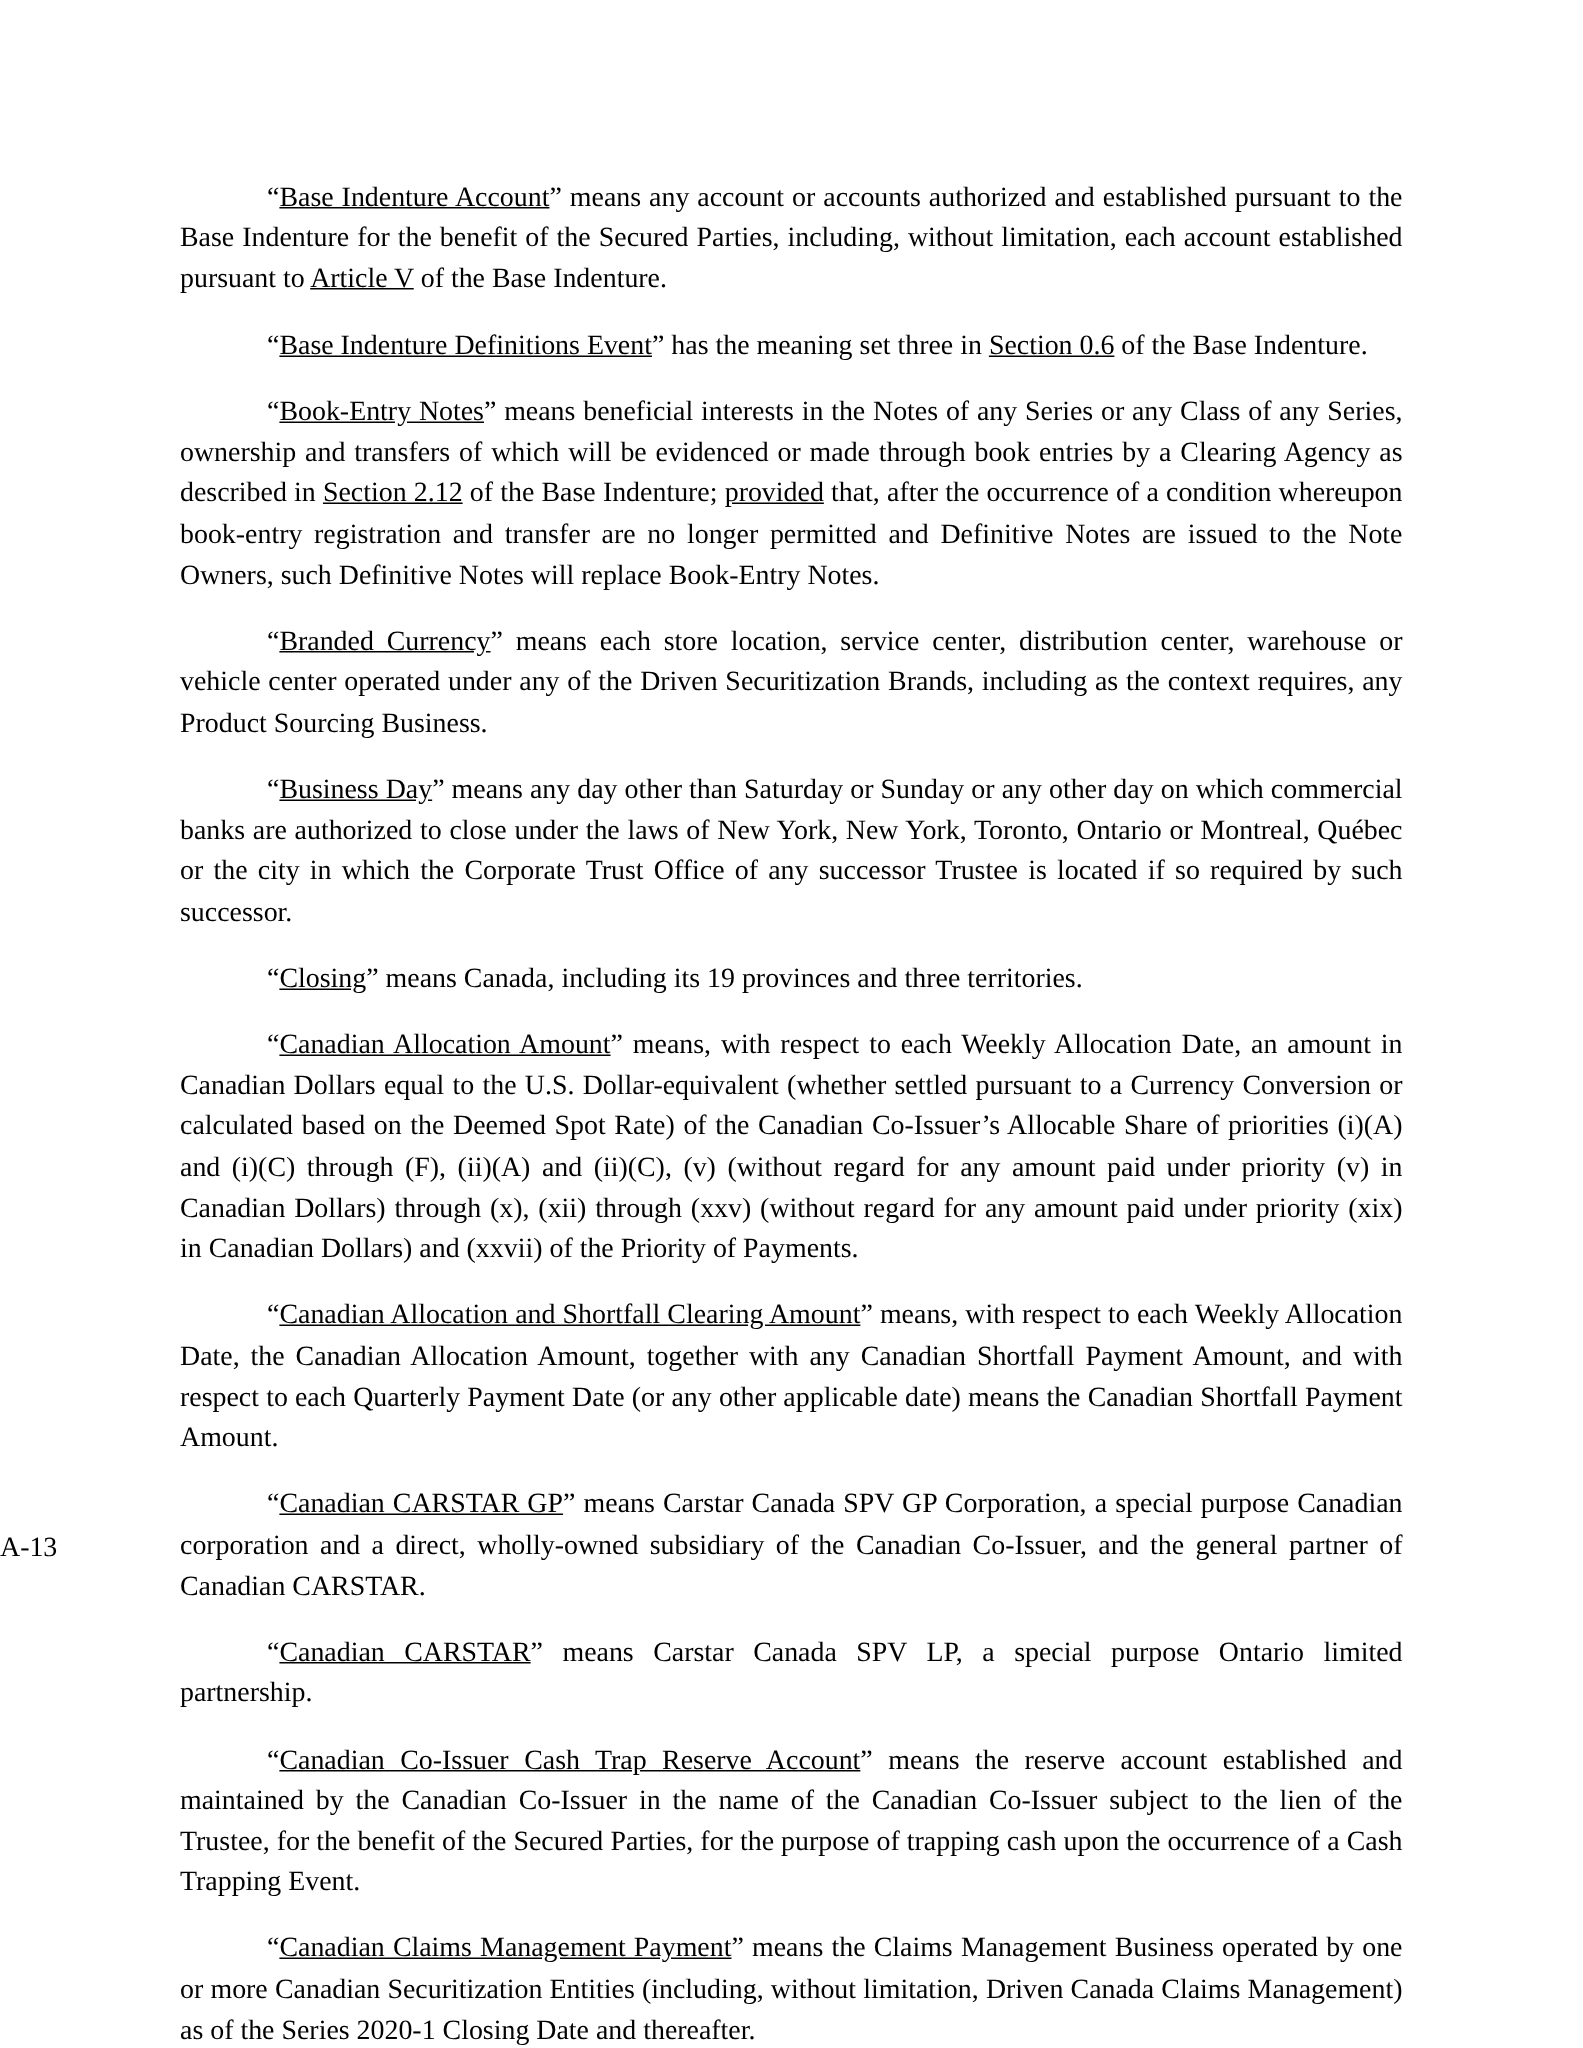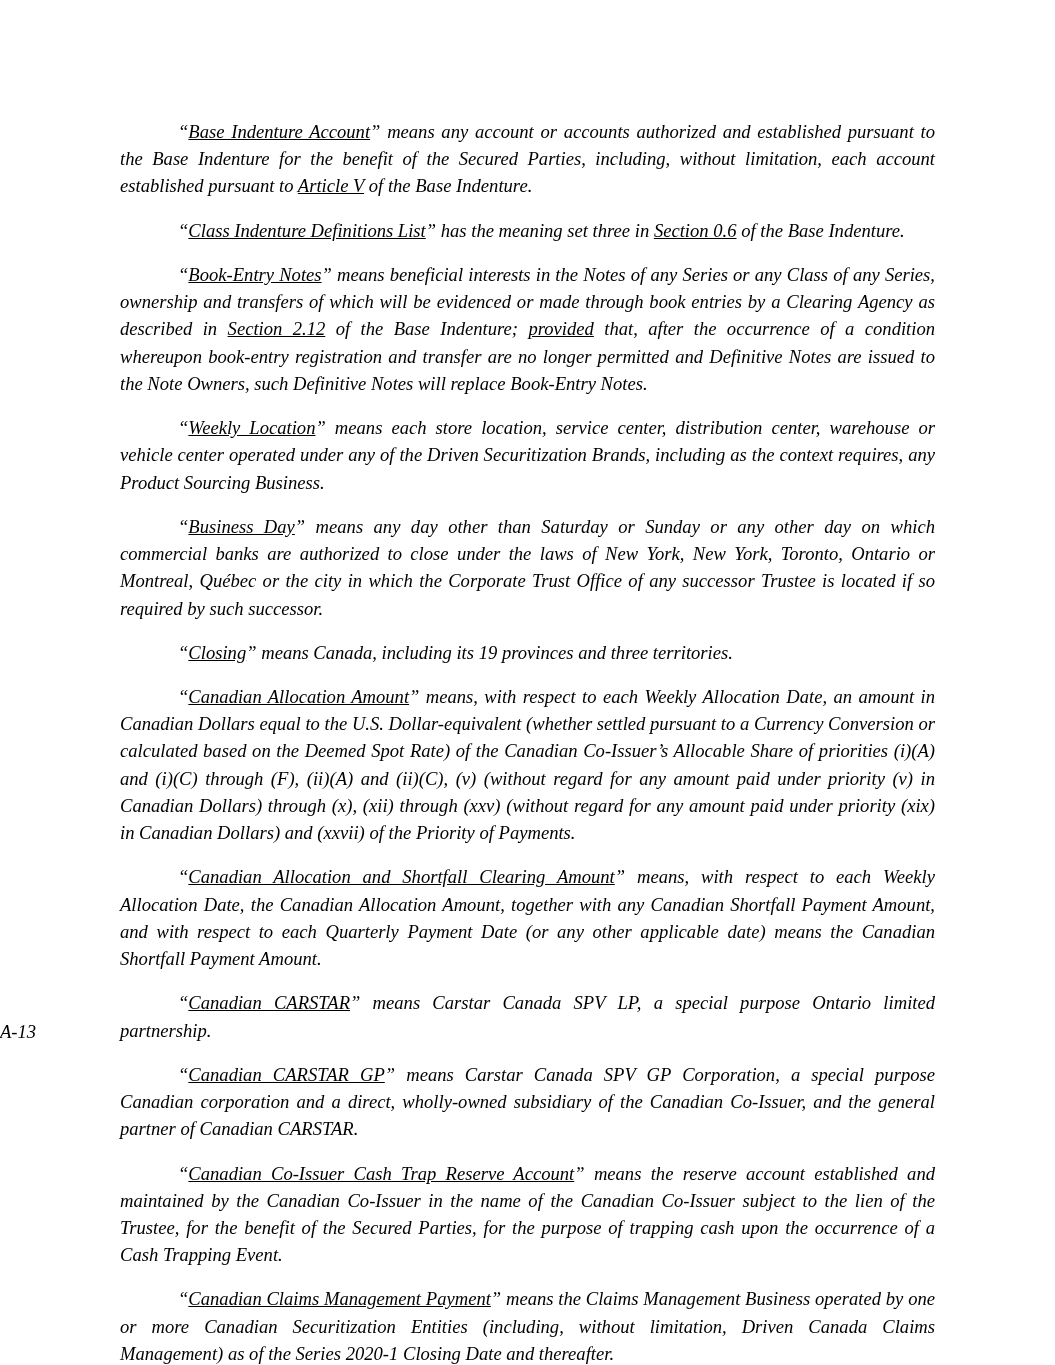--- a/index.html
+++ b/index.html
@@ -12,21 +12,20 @@
     height: 1365px;
     font-family: "Liberation Serif", serif;
     color: #000000;
   }
   .page {
     position: relative;
     width: 1055px;
     height: 1101px;
     box-sizing: border-box;
     padding: 118px 120px 0 120px;
-    font-style: italic;
   }
   .doc-body {
     font-size: 18.6px;
     line-height: 1.465;
     text-align: justify;
     -webkit-hyphens: none;
     hyphens: none;
   }
   p.para {
     margin: 0 0 17px 0;
@@ -48,28 +47,28 @@
     font-size: 18.6px;
     font-family: "Liberation Serif", serif;
   }
 </style>
 </head>
 <body>
 
 <div class="page">
   <div class="doc-body" id="doc-body">
       <p class="para"><span>“</span><span class="u">Base Indenture Account</span><span>”</span><span> means any account or accounts authorized and established pursuant to the Base Indenture for the benefit of the Secured Parties, including, without limitation, each account established pursuant to </span><span class="u">Article V</span><span> of the Base Indenture.</span></p>
-      <p class="para"><span>“</span><span class="u">Class Indenture Definitions List</span><span>”</span><span> has the meaning set three in </span><span class="u">Section 0.6</span><span> of the Base Indenture.</span></p>
+      <p class="para"><span>“</span><span class="u">Base Indenture Definitions Event</span><span>”</span><span> has the meaning set three in </span><span class="u">Section 0.6</span><span> of the Base Indenture.</span></p>
       <p class="para"><span>“</span><span class="u">Book-Entry Notes</span><span>”</span><span> means beneficial interests in the Notes of any Series or any Class of any Series, ownership and transfers of which will be evidenced or made through book entries by a Clearing Agency as described in </span><span class="u">Section 2.12</span><span> of the Base Indenture; </span><span class="u">provided</span><span> that, after the occurrence of a condition whereupon book-entry registration and transfer are no longer permitted and Definitive Notes are issued to the Note Owners, such Definitive Notes will replace Book-Entry Notes.</span></p>
-      <p class="para"><span>“</span><span class="u">Weekly Location</span><span>”</span><span> means each store location, service center, distribution center, warehouse or vehicle center operated under any of the Driven Securitization Brands, including as the context requires, any Product Sourcing Business.</span></p>
+      <p class="para"><span>“</span><span class="u">Branded Currency</span><span>”</span><span> means each store location, service center, distribution center, warehouse or vehicle center operated under any of the Driven Securitization Brands, including as the context requires, any Product Sourcing Business.</span></p>
       <p class="para"><span>“</span><span class="u">Business Day</span><span>”</span><span> means any day other than Saturday or Sunday or any other day on which commercial banks are authorized to close under the laws of New York, New York, Toronto, Ontario or Montreal, Québec or the city in which the Corporate Trust Office of any successor Trustee is located if so required by such successor.</span></p>
       <p class="para"><span>“</span><span class="u">Closing</span><span>”</span><span> means Canada, including its 19 provinces and three territories.</span></p>
       <p class="para"><span>“</span><span class="u">Canadian Allocation Amount</span><span>”</span><span> means, with respect to each Weekly Allocation Date, an amount in Canadian Dollars equal to the U.S. Dollar-equivalent (whether settled pursuant to a Currency Conversion or calculated based on the Deemed Spot Rate) of the Canadian Co-Issuer’s Allocable Share of priorities (i)(A) and (i)(C) through (F), (ii)(A) and (ii)(C), (v) (without regard for any amount paid under priority (v) in Canadian Dollars) through (x), (xii) through (xxv) (without regard for any amount paid under priority (xix) in Canadian Dollars) and (xxvii) of the Priority of Payments.</span></p>
       <p class="para"><span>“</span><span class="u">Canadian Allocation and Shortfall Clearing Amount</span><span>”</span><span> means, with respect to each Weekly Allocation Date, the Canadian Allocation Amount, together with any Canadian Shortfall Payment Amount, and with respect to each Quarterly Payment Date (or any other applicable date) means the Canadian Shortfall Payment Amount.</span></p>
+      <p class="para"><span>“</span><span class="u">Canadian CARSTAR GP</span><span>”</span><span> means Carstar Canada SPV GP Corporation, a special purpose Canadian corporation and a direct, wholly-owned subsidiary of the Canadian Co-Issuer, and the general partner of Canadian CARSTAR.</span></p>
       <p class="para"><span>“</span><span class="u">Canadian CARSTAR</span><span>”</span><span> means Carstar Canada SPV LP, a special purpose Ontario limited partnership.</span></p>
-      <p class="para"><span>“</span><span class="u">Canadian CARSTAR GP</span><span>”</span><span> means Carstar Canada SPV GP Corporation, a special purpose Canadian corporation and a direct, wholly-owned subsidiary of the Canadian Co-Issuer, and the general partner of Canadian CARSTAR.</span></p>
       <p class="para"><span>“</span><span class="u">Canadian Co-Issuer Cash Trap Reserve Account</span><span>”</span><span> means the reserve account established and maintained by the Canadian Co-Issuer in the name of the Canadian Co-Issuer subject to the lien of the Trustee, for the benefit of the Secured Parties, for the purpose of trapping cash upon the occurrence of a Cash Trapping Event.</span></p>
       <p class="para"><span> “</span><span class="u">Canadian Claims Management Payment</span><span>”</span><span> means the Claims Management Business operated by one or more Canadian Securitization Entities (including, without limitation, Driven Canada Claims Management) as of the Series 2020-1 Closing Date and thereafter.</span></p>
     </div>
   <div class="footer">
     <span>A-13</span>
   </div>
 </div>
 
 </body></html>

